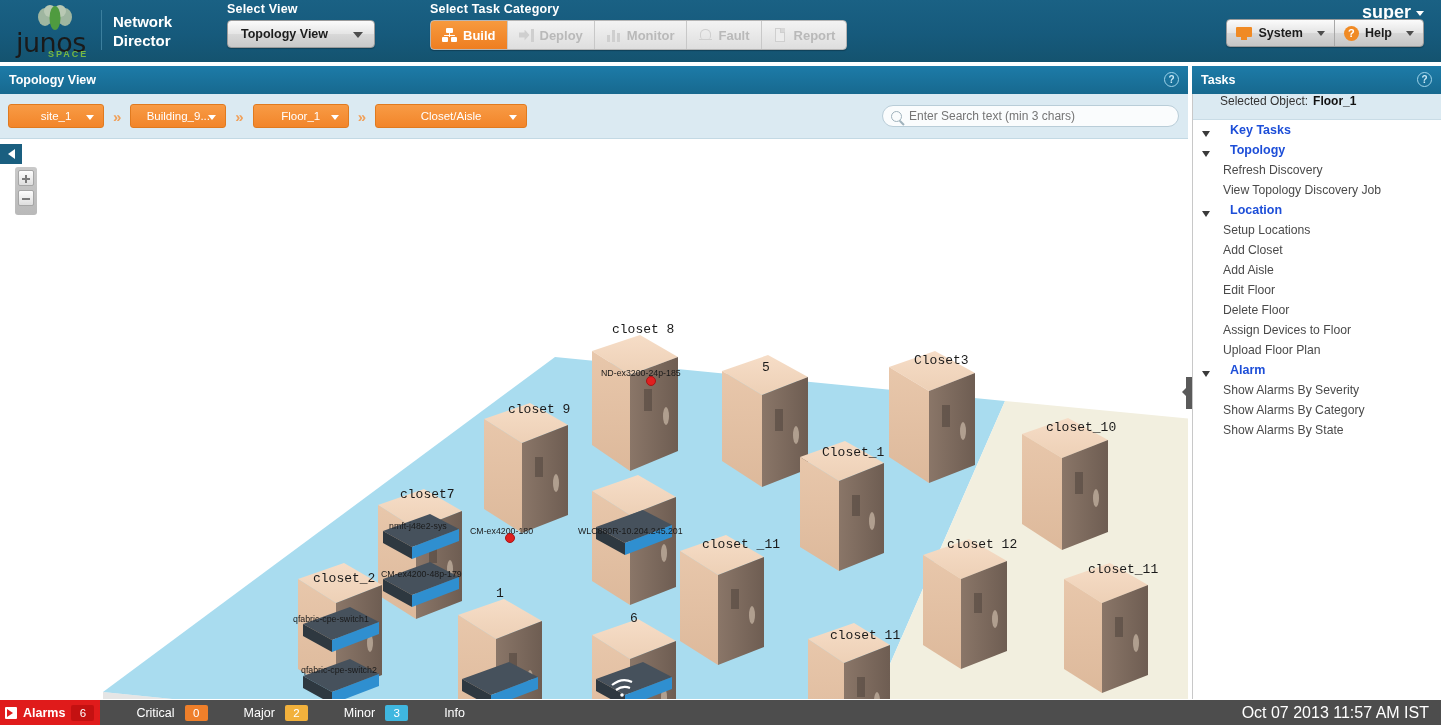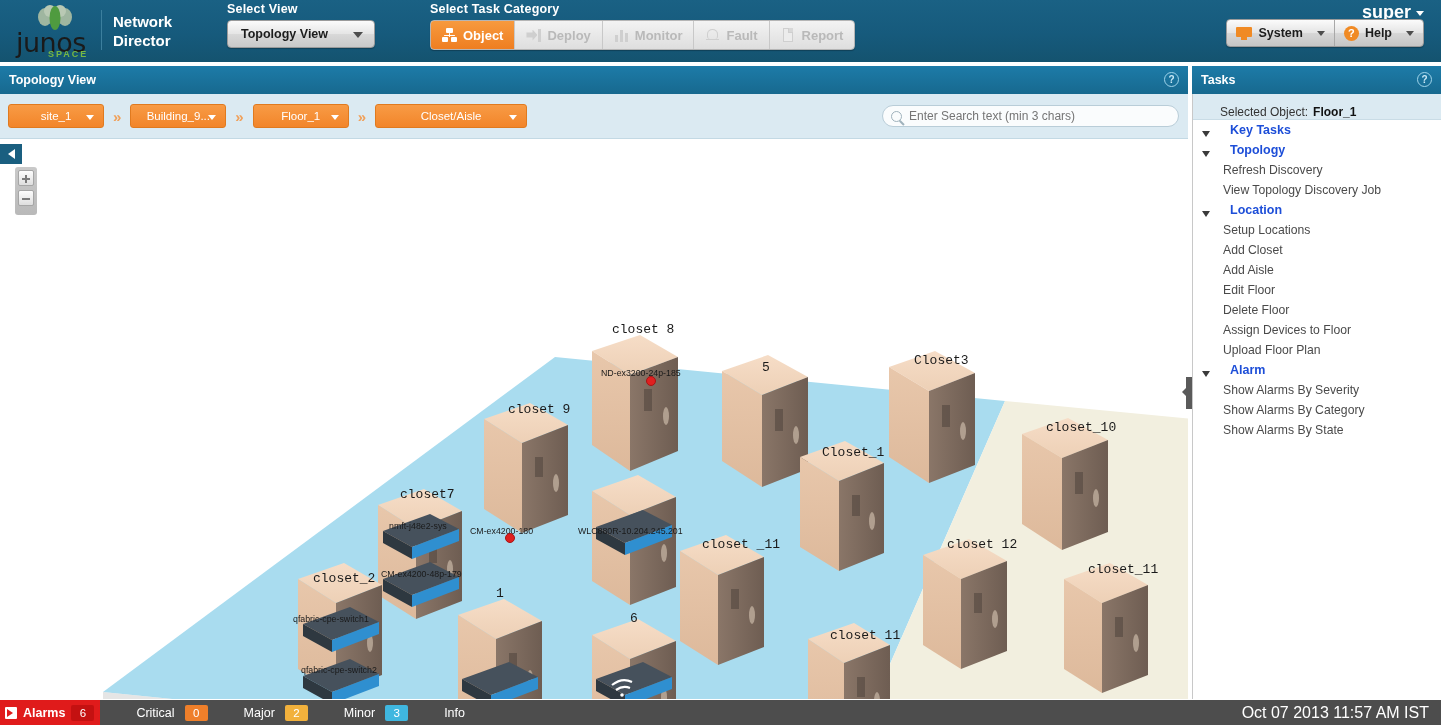--- a/index.html
+++ b/index.html
@@ -267,21 +267,21 @@
     width: 0; height: 0; border-top: 5px solid transparent;
     border-bottom: 5px solid transparent; border-right: 5px solid #5a5a5a;
   }
 
   
   .taskpanel {
     position: absolute; left: 1192px; top: 94px; width: 249px; height: 605px;
     background: #ffffff; border-left: 1px solid #c8c8c8;
   }
   .selobj {
-    height: 26px; background: #dbeaf2; display: flex; align-items: flex-end;
+    height: 26px; background: #dbeaf2; display: flex; align-items: flex-start;
     padding-left: 27px; font-size: 12px; color: #333;
     border-bottom: 1px solid #c9dce6;
   }
   .selobj b { margin-left: 5px; color: #111; }
   .task-section {
     display: flex; align-items: flex-end; gap: 20px;
     padding: 3px 0 3px 9px; font-size: 12.5px; font-weight: bold; color: #1d4ed8;
   }
   .sec-caret {
     width: 0; height: 0; border-left: 4.5px solid transparent;
@@ -360,21 +360,21 @@
       <span class="ctrl-label">Select Task Category</span>
       <div class="taskbtns">
         <div class="tbtn active">
           <span class="ticon ico-build">
               <i class="b1"></i>
               <i class="b2"></i>
               <i class="b3"></i>
               <i class="v"></i>
               <i class="h"></i>
             </span>
-          <span>Object</span>
+          <span>Build</span>
         </div>
         <div class="tbtn">
           <span class="ticon ico-deploy">
               <i class="arrow"></i>
               <i class="bar"></i>
             </span>
           <span>Deploy</span>
         </div>
         <div class="tbtn">
           <span class="ticon ico-mon">

